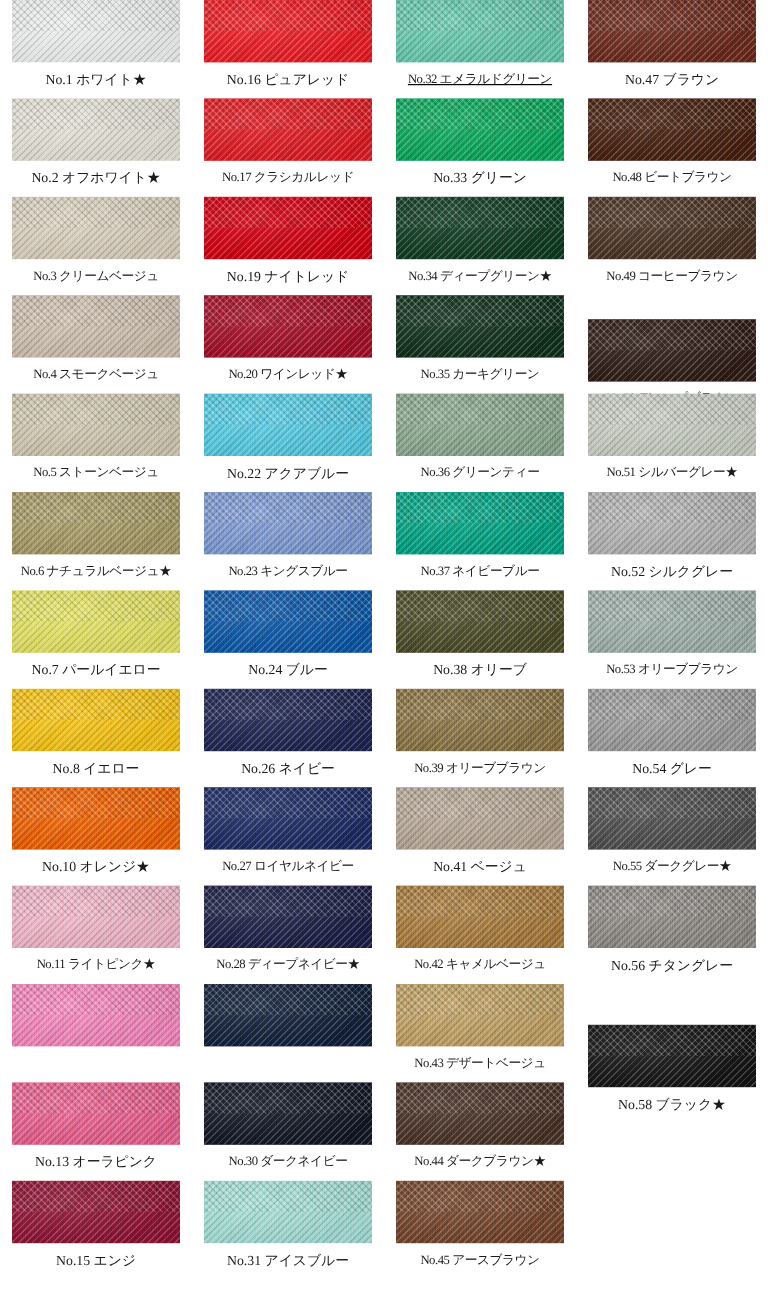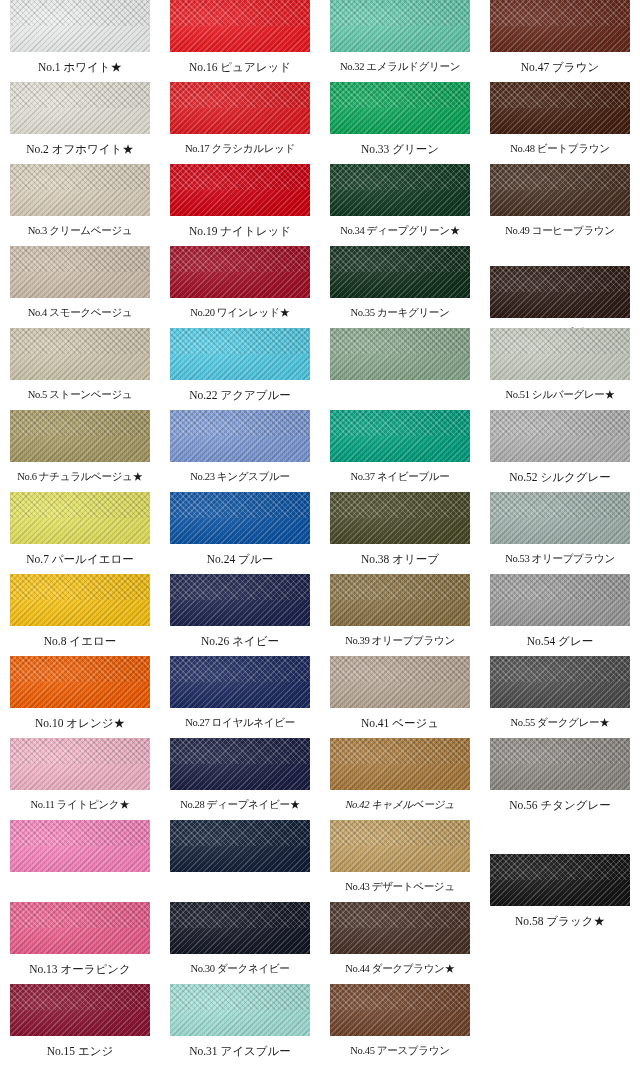--- a/index.html
+++ b/index.html
@@ -344,21 +344,21 @@
         <div class="swatch" style="background: rgb(164, 222, 213); width: 140px; height: 52px;">
           <div class="weave"></div>
           <div class="weave2"></div>
           <div class="weave3"></div>
           <div class="shade"></div>
         </div>
         <span class="label">No.31 アイスブルー</span>
       </div>
     </div>
     <div class="col col-2" style="top: 0px;">
-      <div class="swatch-cell" style="position: absolute; top: 0px; left: 0px;">
+      <div class="swatch-cell" style="position: absolute; top: 0px; left: 0px; text-decoration: underline;">
         <div class="swatch" style="background: rgb(103, 201, 173); width: 140px; height: 52px;">
           <div class="weave"></div>
           <div class="weave2"></div>
           <div class="weave3"></div>
           <div class="shade"></div>
         </div>
         <span class="label tight">No.32 エメラルドグリーン</span>
       </div>
       <div class="swatch-cell" style="position: absolute; top: 82px; left: 0px;">
         <div class="swatch" style="background: rgb(10, 169, 92); width: 140px; height: 52px;">
@@ -387,20 +387,21 @@
         </div>
         <span class="label tight">No.35 カーキグリーン</span>
       </div>
       <div class="swatch-cell" style="position: absolute; top: 328px; left: 0px;">
         <div class="swatch" style="background: rgb(138, 168, 142); width: 140px; height: 52px;">
           <div class="weave"></div>
           <div class="weave2"></div>
           <div class="weave3"></div>
           <div class="shade"></div>
         </div>
+        <span class="label tight">No.36 グリーンティー</span>
       </div>
       <div class="swatch-cell" style="position: absolute; top: 410px; left: 0px;">
         <div class="swatch" style="background: rgb(0, 163, 131); width: 140px; height: 52px;">
           <div class="weave"></div>
           <div class="weave2"></div>
           <div class="weave3"></div>
           <div class="shade"></div>
         </div>
         <span class="label tight">No.37 ネイビーブルー</span>
       </div>
@@ -424,21 +425,21 @@
       </div>
       <div class="swatch-cell" style="position: absolute; top: 656px; left: 0px;">
         <div class="swatch" style="background: rgb(183, 168, 151); width: 140px; height: 52px;">
           <div class="weave"></div>
           <div class="weave2"></div>
           <div class="weave3"></div>
           <div class="shade"></div>
         </div>
         <span class="label">No.41 ベージュ</span>
       </div>
-      <div class="swatch-cell" style="position: absolute; top: 738px; left: 0px; font-style: italic;">
+      <div class="swatch-cell" style="position: absolute; top: 738px; left: 0px;">
         <div class="swatch" style="background: rgb(169, 123, 60); width: 140px; height: 52px;">
           <div class="weave"></div>
           <div class="weave2"></div>
           <div class="weave3"></div>
           <div class="shade"></div>
         </div>
         <span class="label tight">No.42 キャメルベージュ</span>
       </div>
       <div class="swatch-cell" style="position: absolute; top: 820px; left: 0px;">
         <div class="swatch" style="background: rgb(192, 160, 99); width: 140px; height: 52px;">

